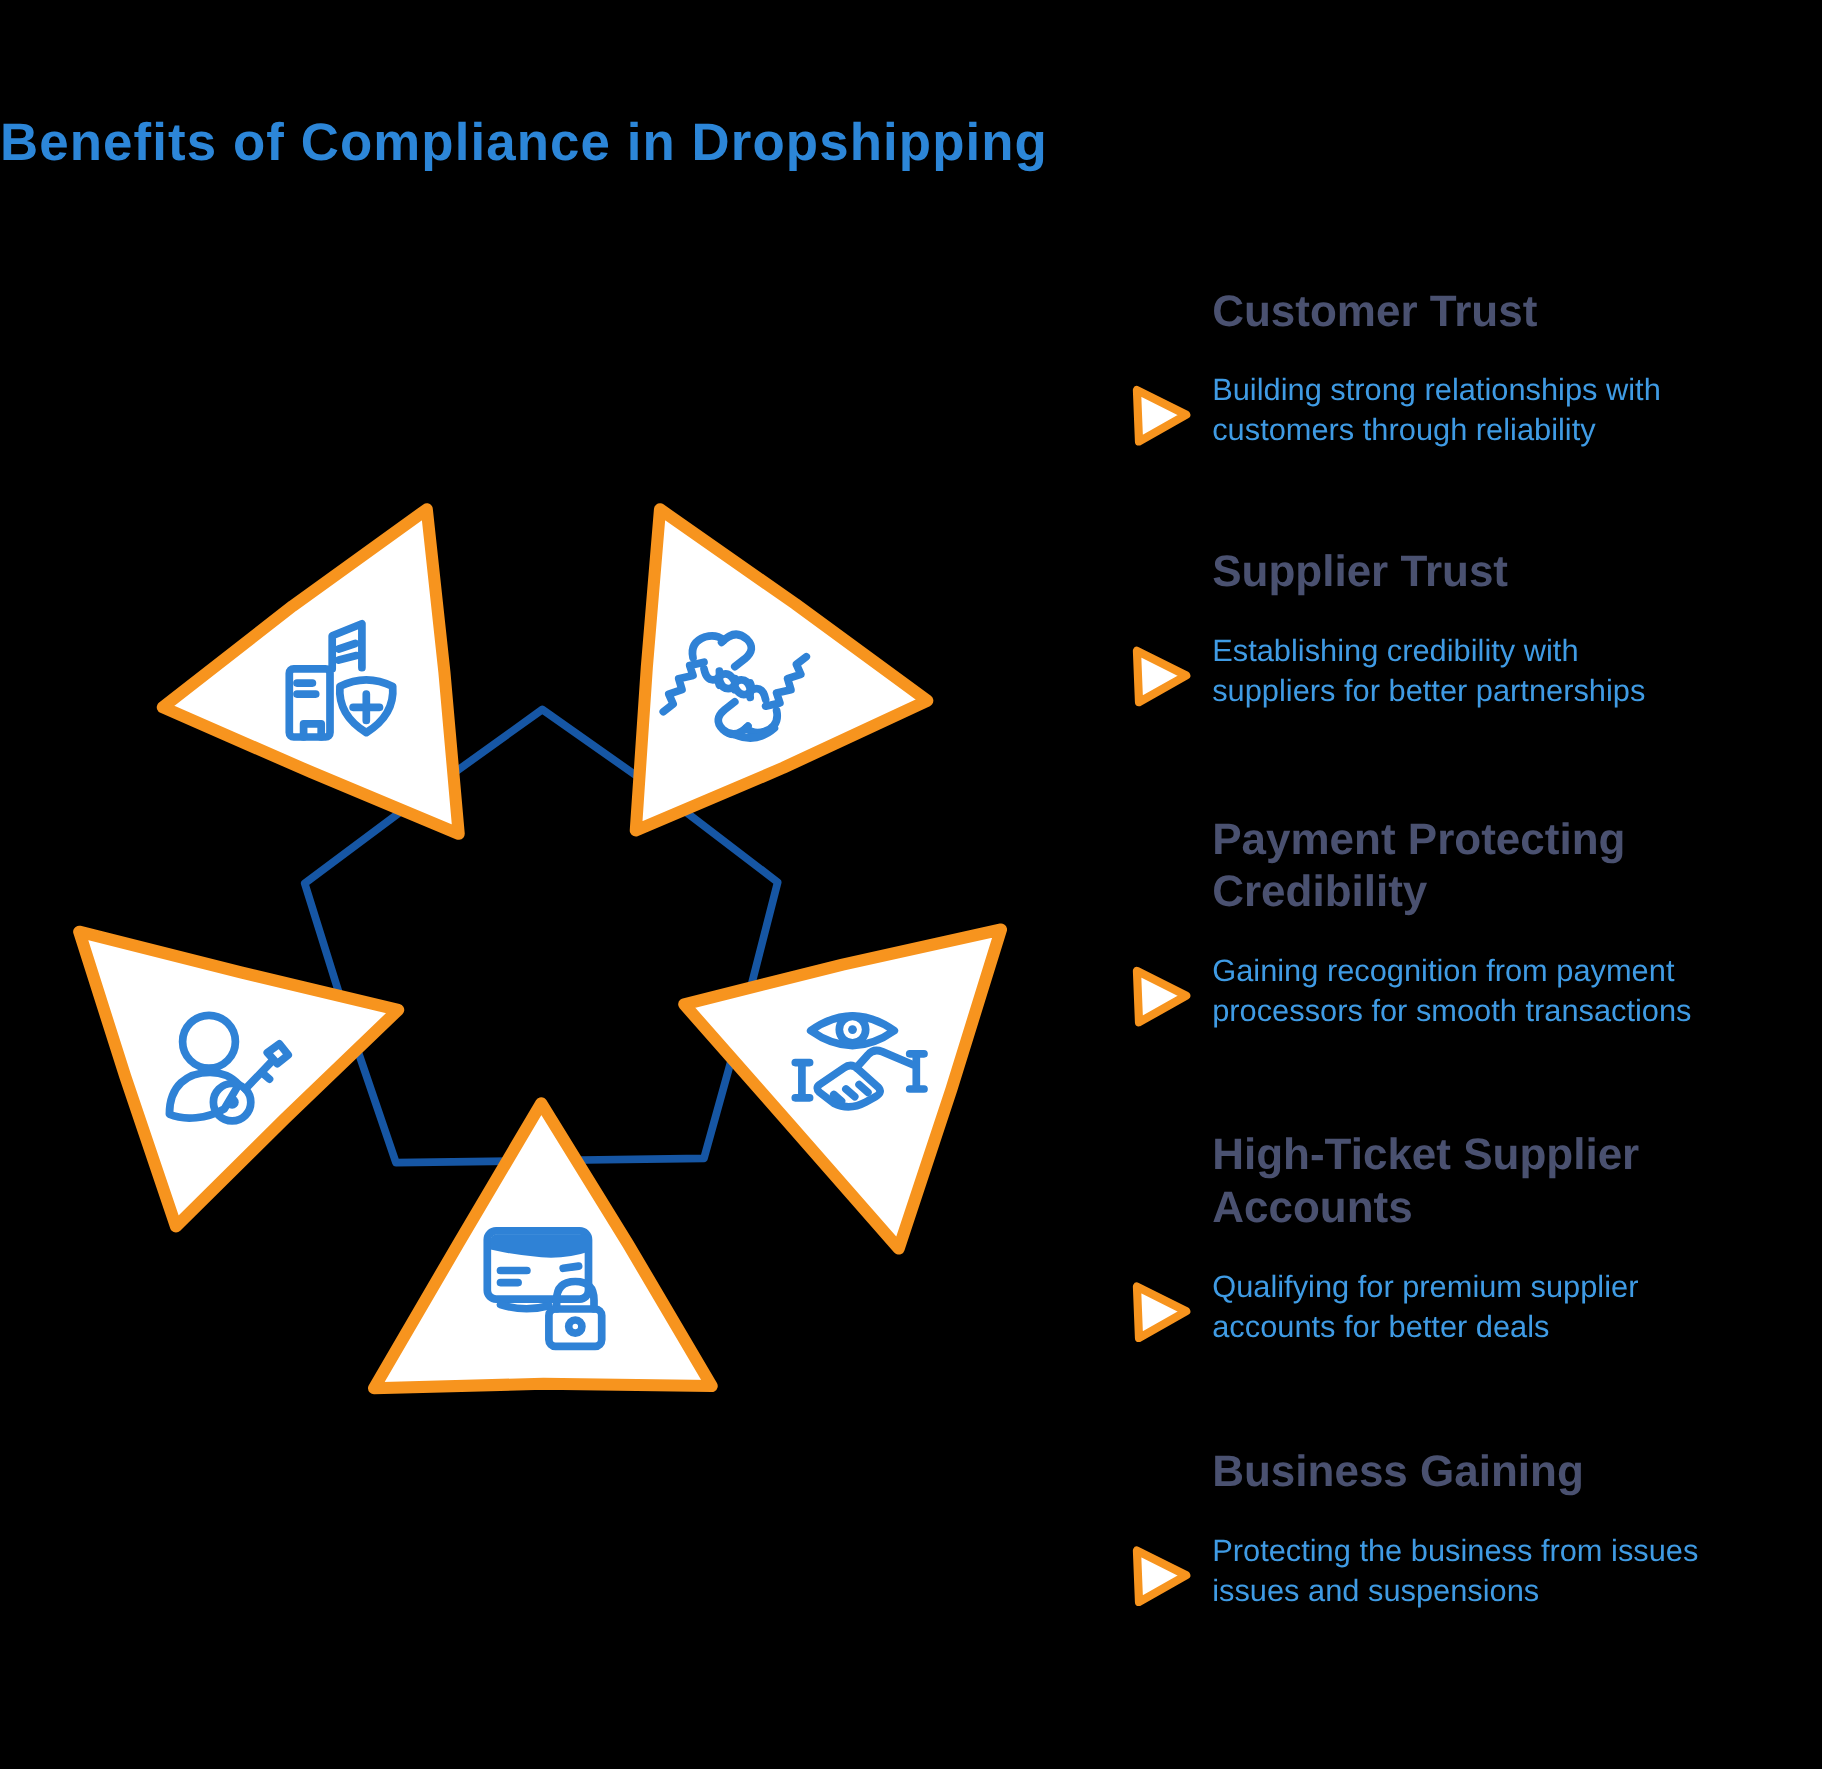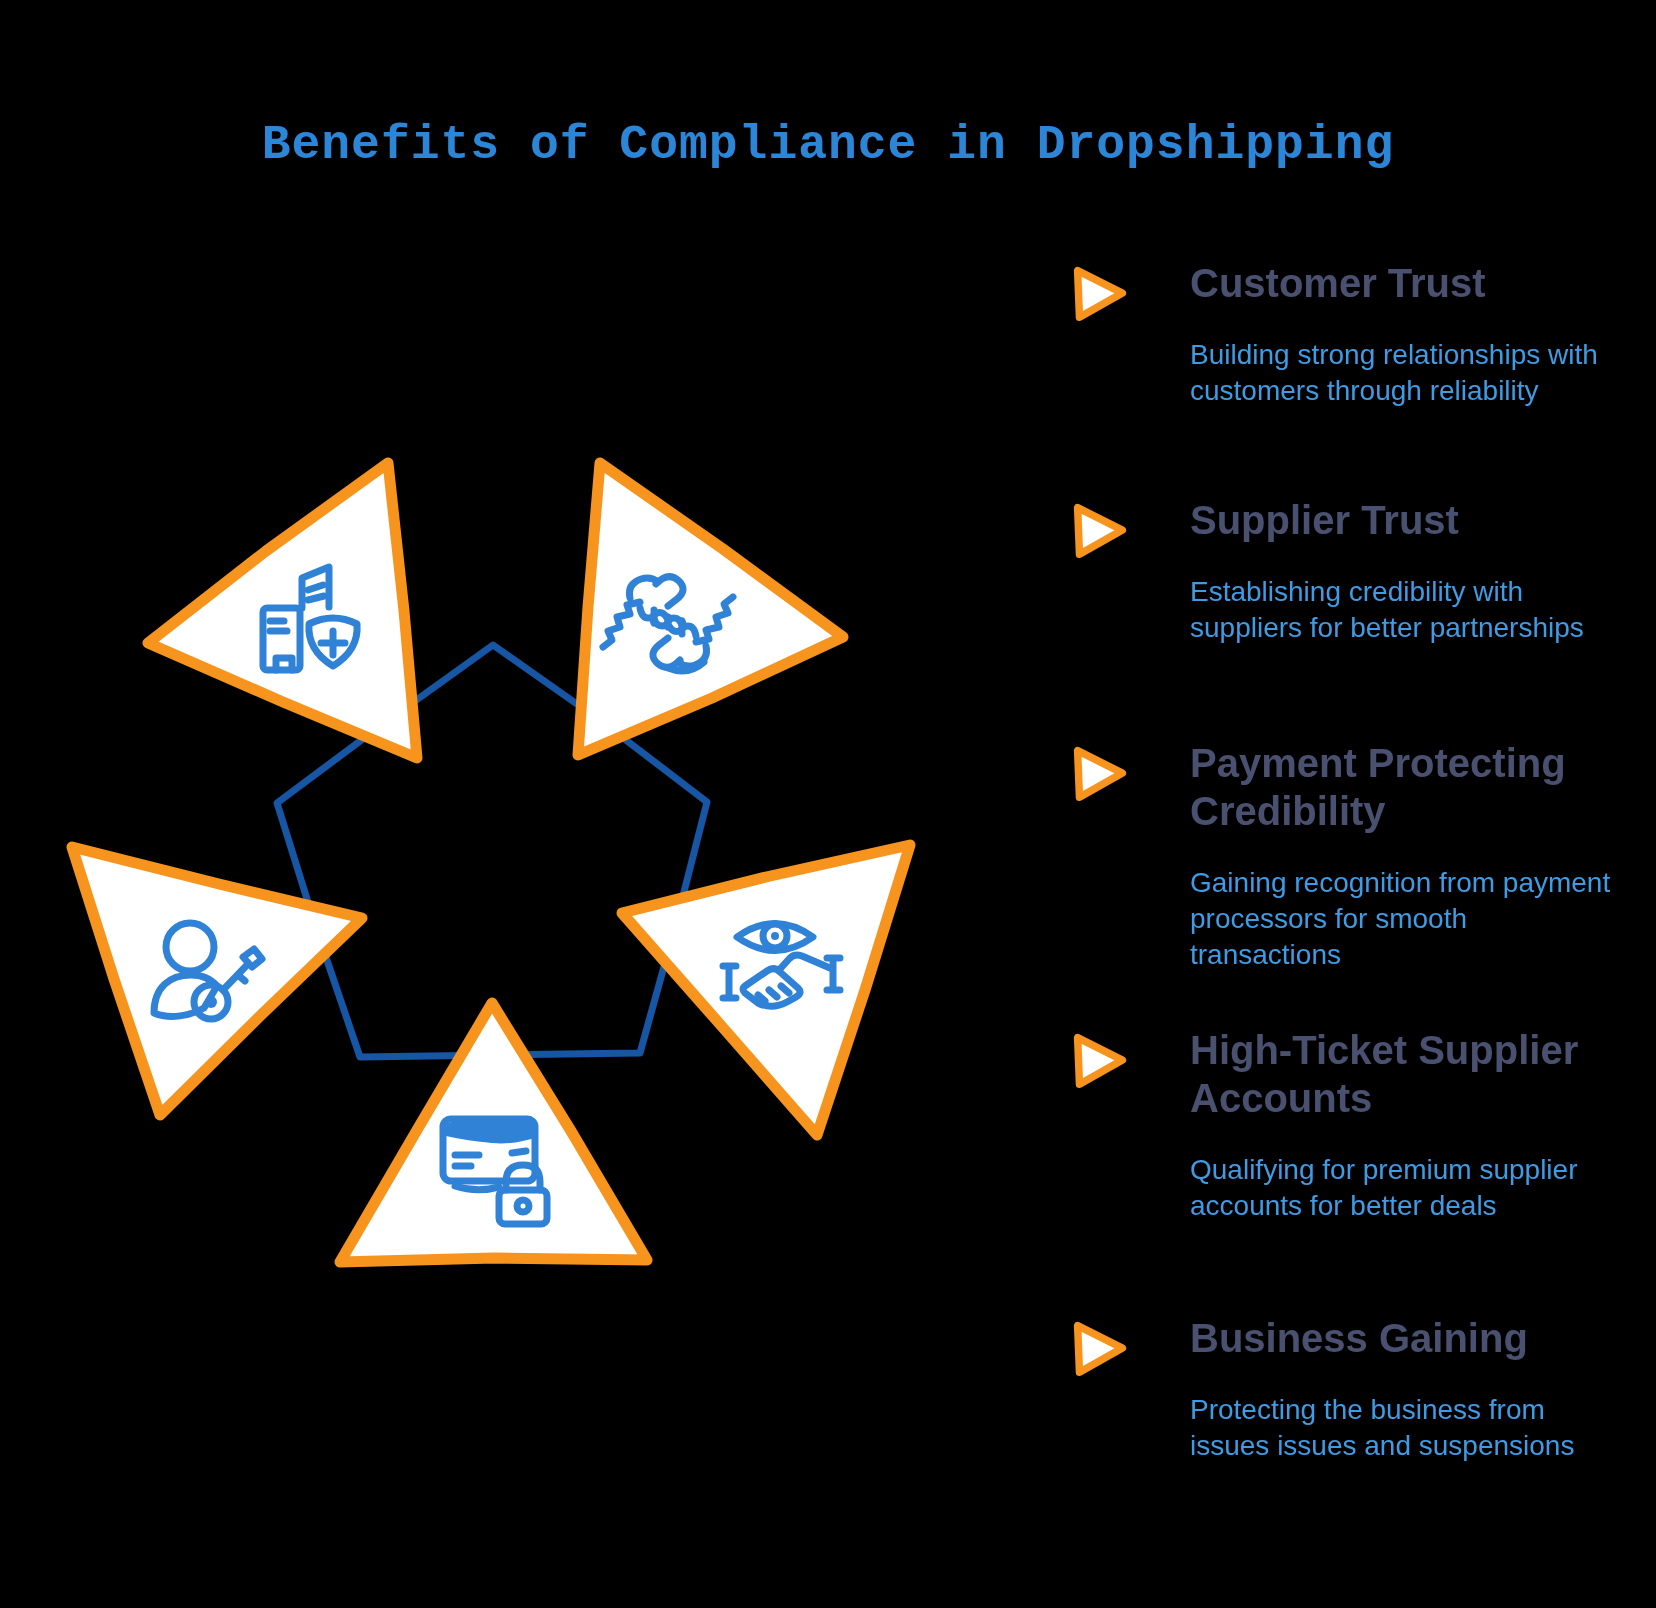--- a/index.html
+++ b/index.html
@@ -15,34 +15,33 @@
   *{box-sizing:border-box;}
   html,body{margin:0;padding:0;}
   body{
     width:1656px;height:1608px;
     background:var(--bg);
     font-family:"Liberation Sans","DejaVu Sans",sans-serif;
     overflow:hidden;
   }
   #canvas{position:relative;width:1656px;height:1608px;background:var(--bg);}
   .page-title{
-    position:absolute;left:0;right:0;top:118px;
-    text-align:center;
+    position:absolute;left:0;right:0;top:102px;
+    text-align:left;
     font-size:48px;font-weight:bold;letter-spacing:1px;
     color:var(--title-blue);
-    font-family:Liberation Mono, monospace;
   }
   svg.diagram{position:absolute;left:0;top:0;width:1656px;height:1608px;}
   .pent{fill:none;stroke:var(--pentagon-blue);stroke-width:7;stroke-linejoin:round;stroke-linecap:round;}
   .tri{fill:var(--triangle-fill);stroke:var(--orange);stroke-width:11;stroke-linejoin:round;stroke-linecap:round;}
   .ic{fill:none;stroke:var(--icon-blue);stroke-width:7;stroke-linejoin:round;stroke-linecap:round;}
   .icfill{fill:var(--icon-blue);stroke:none;}
   .benefit{
-    position:absolute;left:1072px;width:540px;
-    display:flex;align-items:flex-start;gap:44px;
+    position:absolute;left:1028px;width:540px;
+    display:flex;align-items:flex-end;
   }
   .bullet{width:56px;height:62px;flex:0 0 56px;margin-top:4px;margin-right:18px;}
   .bullet path{fill:#ffffff;stroke:var(--orange);stroke-width:8;stroke-linejoin:round;}
   .btext{width:466px;}
   .btext h2{
     margin:0 0 30px 0;
     font-size:40px;line-height:48px;font-weight:bold;
     color:var(--heading-slate);
   }
   .btext p{

